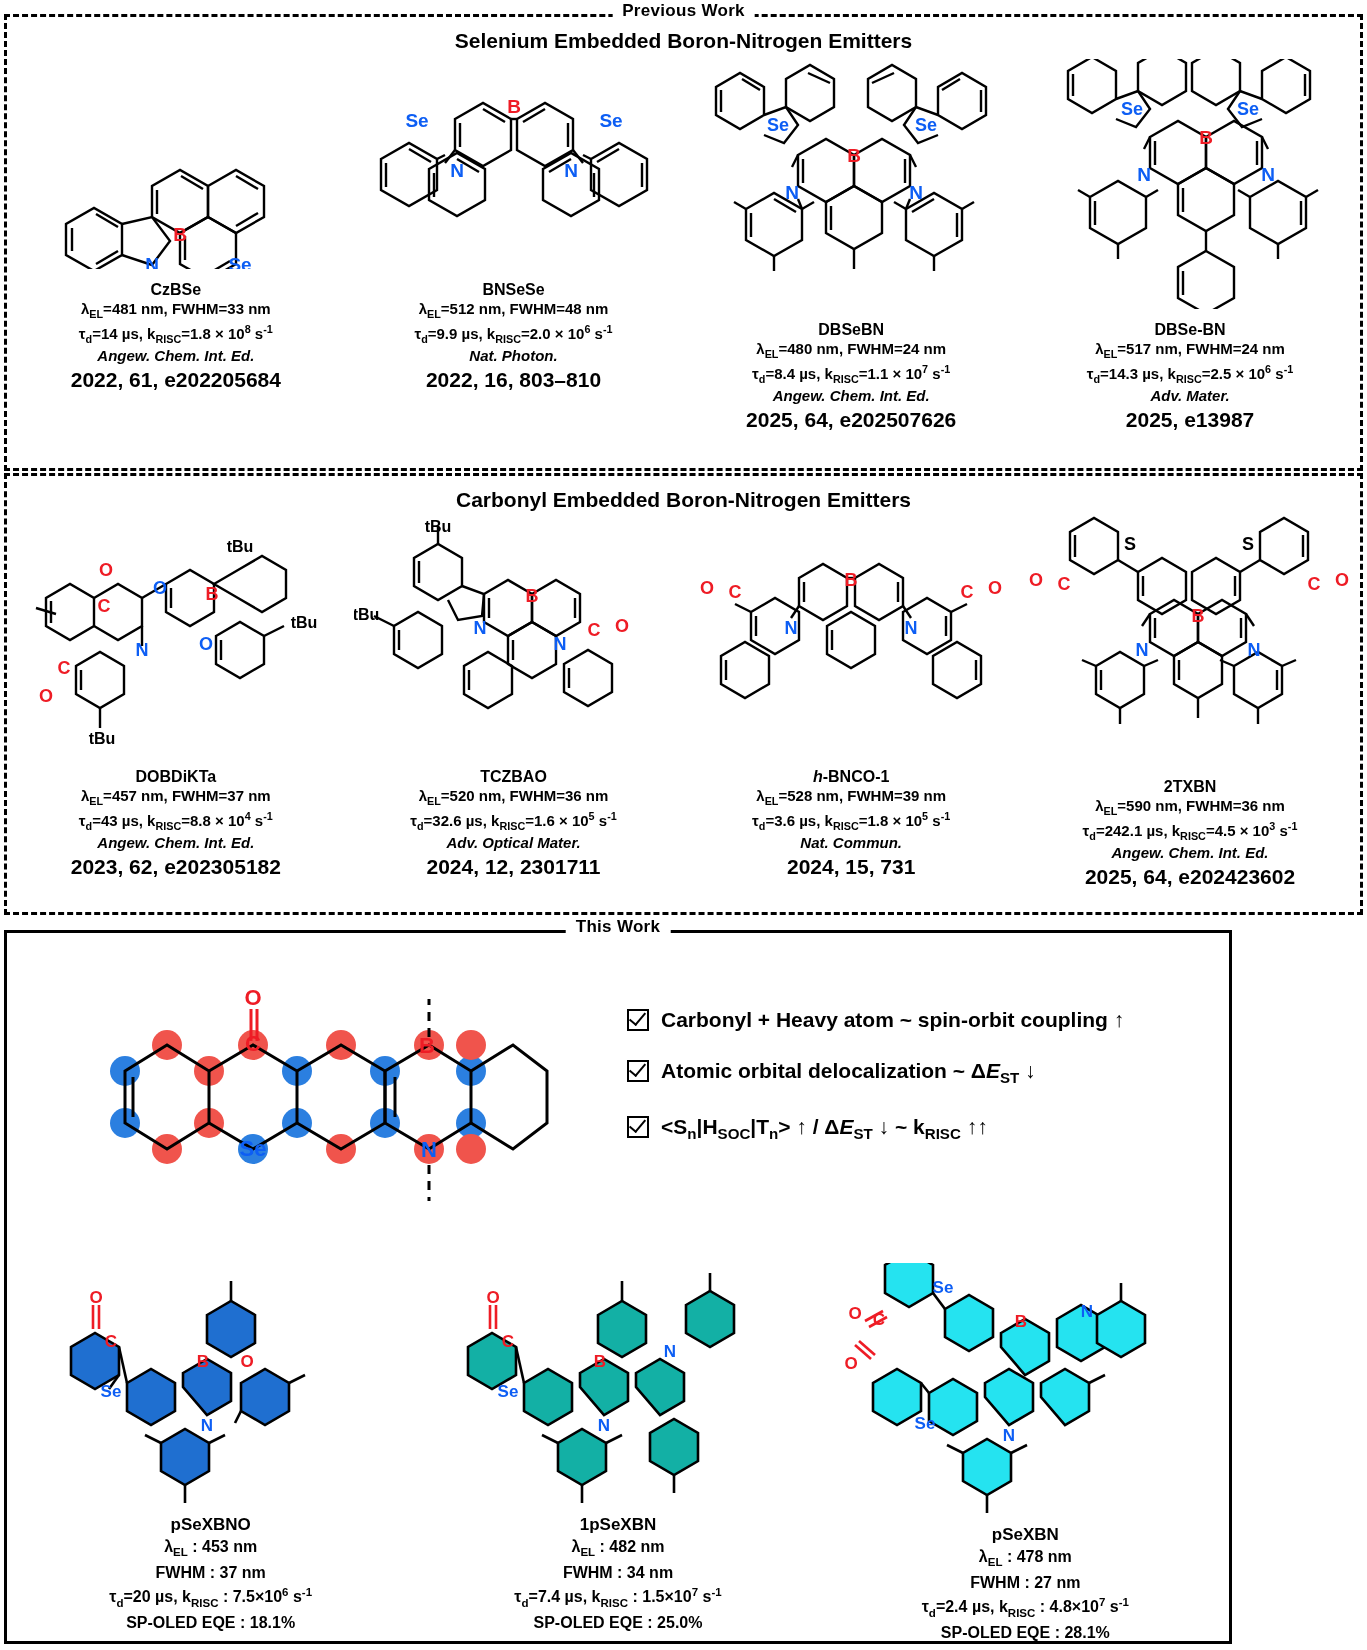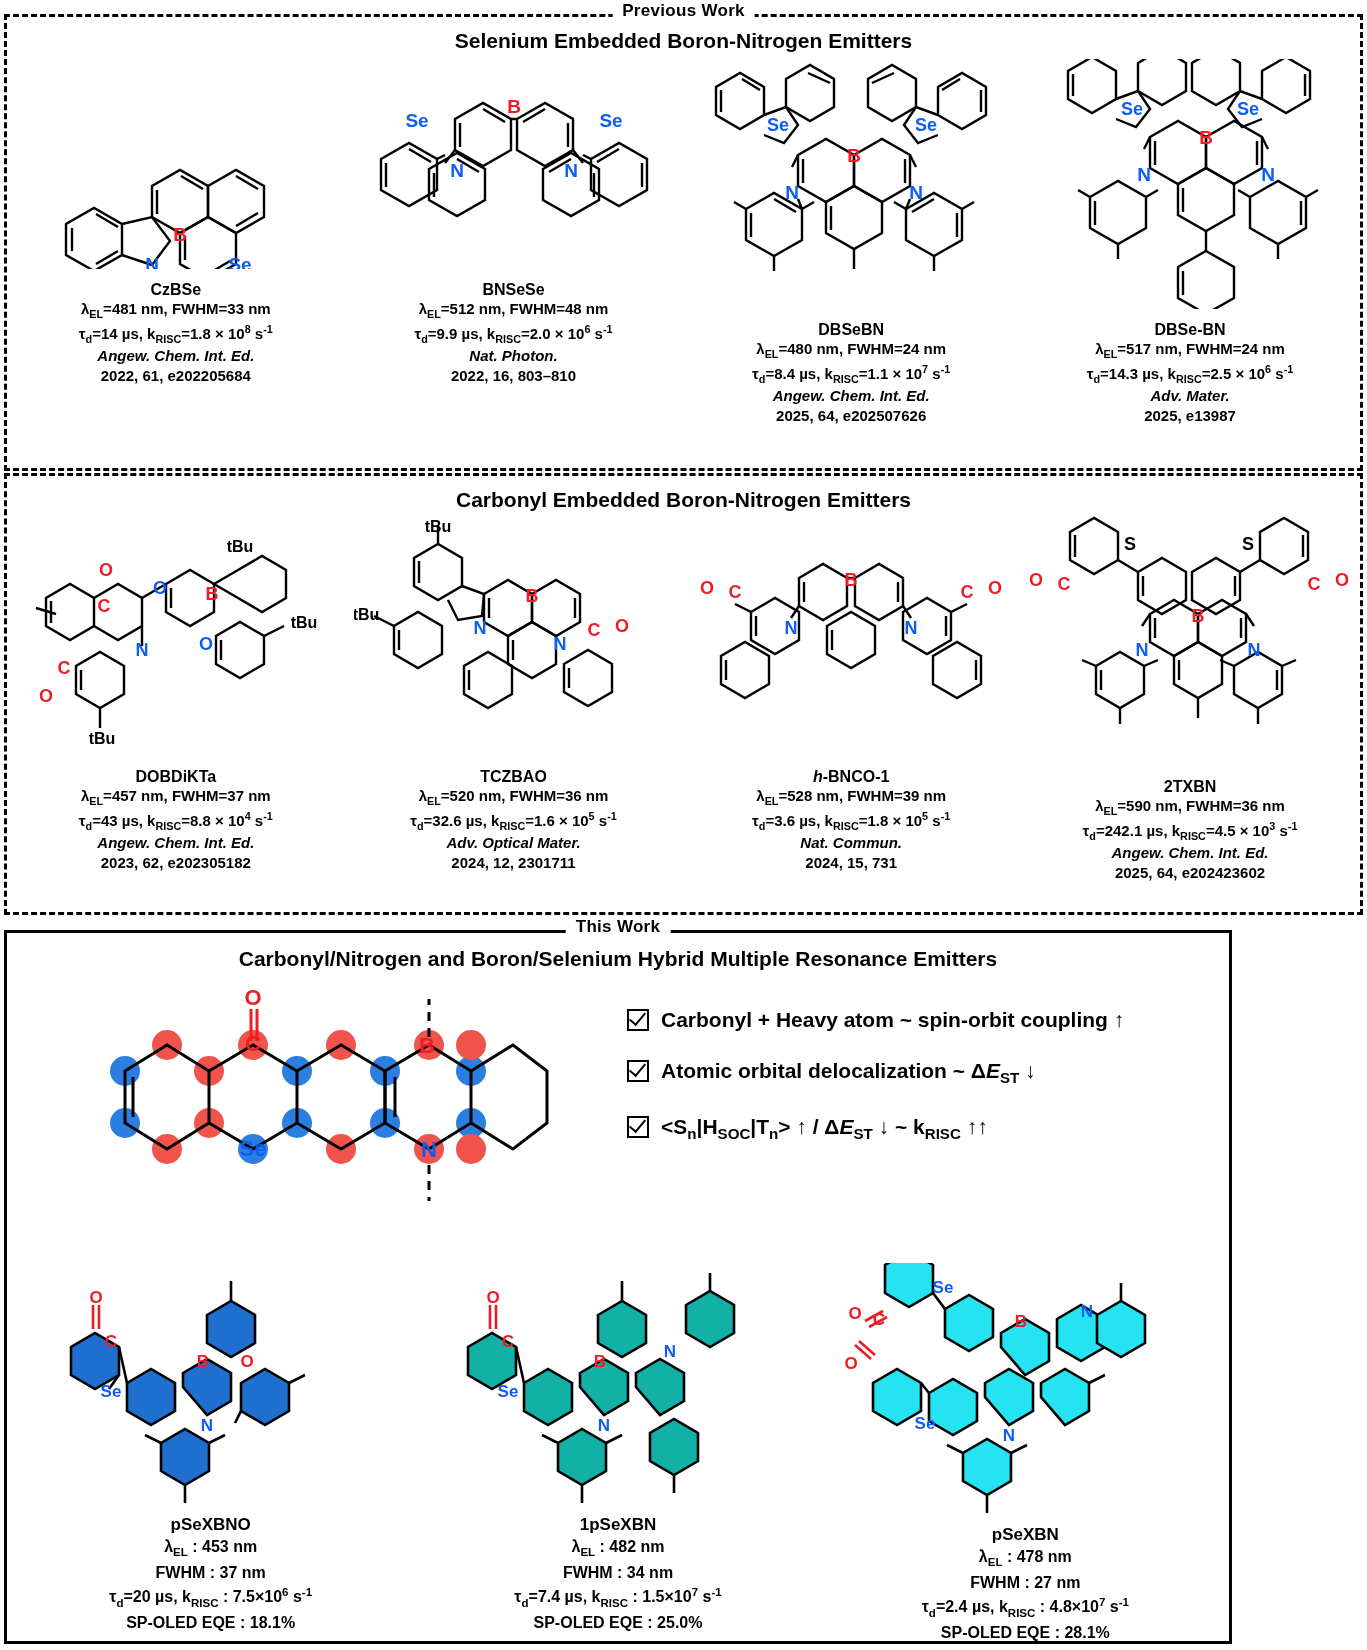--- a/index.html
+++ b/index.html
@@ -78,21 +78,21 @@
     line-height: 1.35;
   }
   .cap-journal {
     font-size: 15px;
     font-weight: bold;
     font-style: italic;
     text-align: center;
     line-height: 1.3;
   }
   .cap-ref {
-    font-size: 15px;
+    font-size: 21px;
     font-weight: bold;
     text-align: center;
     line-height: 1.3;
   }
   sub { font-size: 0.72em; }
   sup { font-size: 0.72em; }
 
   
   .tw-title {
     text-align: center;
@@ -571,21 +571,20 @@
         </div>
         <div class="cap-journal">Angew. Chem. Int. Ed.</div>
         <div class="cap-ref">2025, 64, e202423602</div>
       </div>
 
     </div>
   </div>
 
   <div class="section solid" style="left:4px; top:930px; width:1228px; height:714px;">
     <div class="section-tag">This Work</div>
-    <div class="tw-title">Carbonyl/Nitrogen and Boron/Selenium Hybrid Multiple Resonance Emitters</div>
 
     <div class="concept">
       <svg width="520" height="240" viewBox="0 0 520 240">
 
         <g>
           <circle cx="120" cy="62" r="15" fill="#f0544c"></circle>
           <circle cx="78" cy="88" r="15" fill="#2b7fe0"></circle>
           <circle cx="78" cy="140" r="15" fill="#2b7fe0"></circle>
           <circle cx="120" cy="166" r="15" fill="#f0544c"></circle>
           <circle cx="162" cy="140" r="15" fill="#f0544c"></circle>

